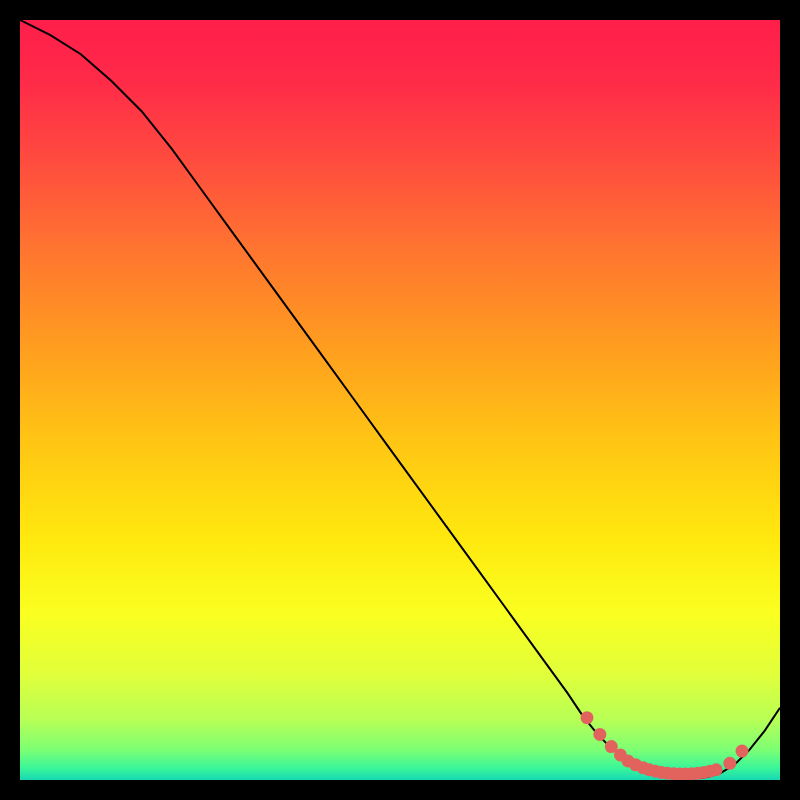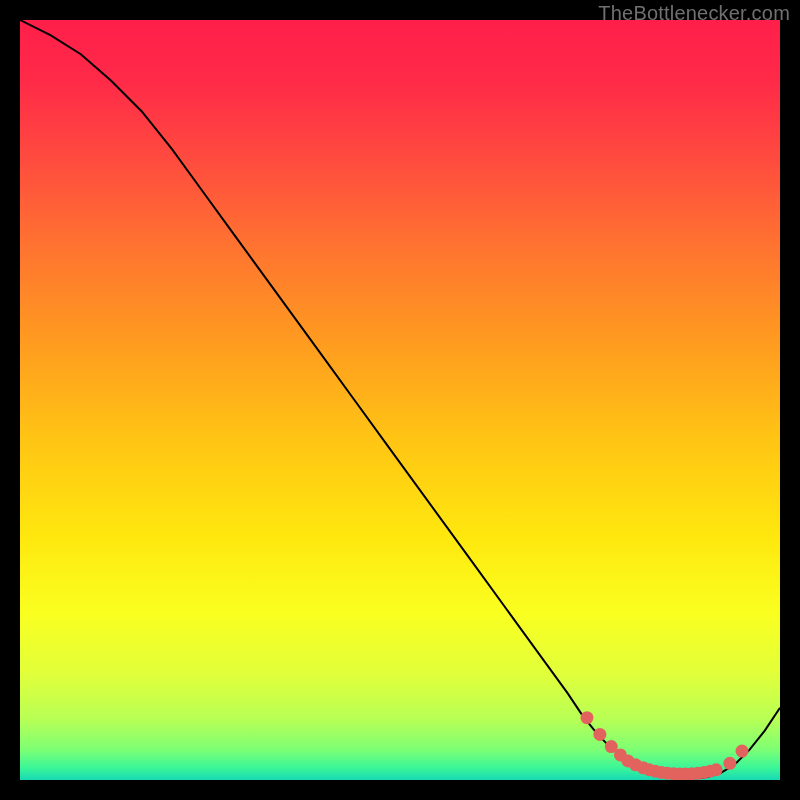--- a/index.html
+++ b/index.html
@@ -31,21 +31,20 @@
     color: #707070;
     font-size: 20px;
     letter-spacing: 0.2px;
   }
   svg { display: block; }
 </style>
 </head>
 <body>
 
 <div class="stage">
-  <div class="attribution">TheBottlenecker.com</div>
 
   <div class="plot">
     <svg id="chart-svg" width="760" height="760" viewBox="0 0 760 760">
       <defs>
         <linearGradient id="bg-grad" x1="0" y1="0" x2="0" y2="1">
             <stop offset="0%" stop-color="#ff1f4a"></stop>
             <stop offset="8%" stop-color="#ff2a48"></stop>
             <stop offset="18%" stop-color="#ff4a3f"></stop>
             <stop offset="30%" stop-color="#ff7430"></stop>
             <stop offset="42%" stop-color="#ff9a20"></stop>

